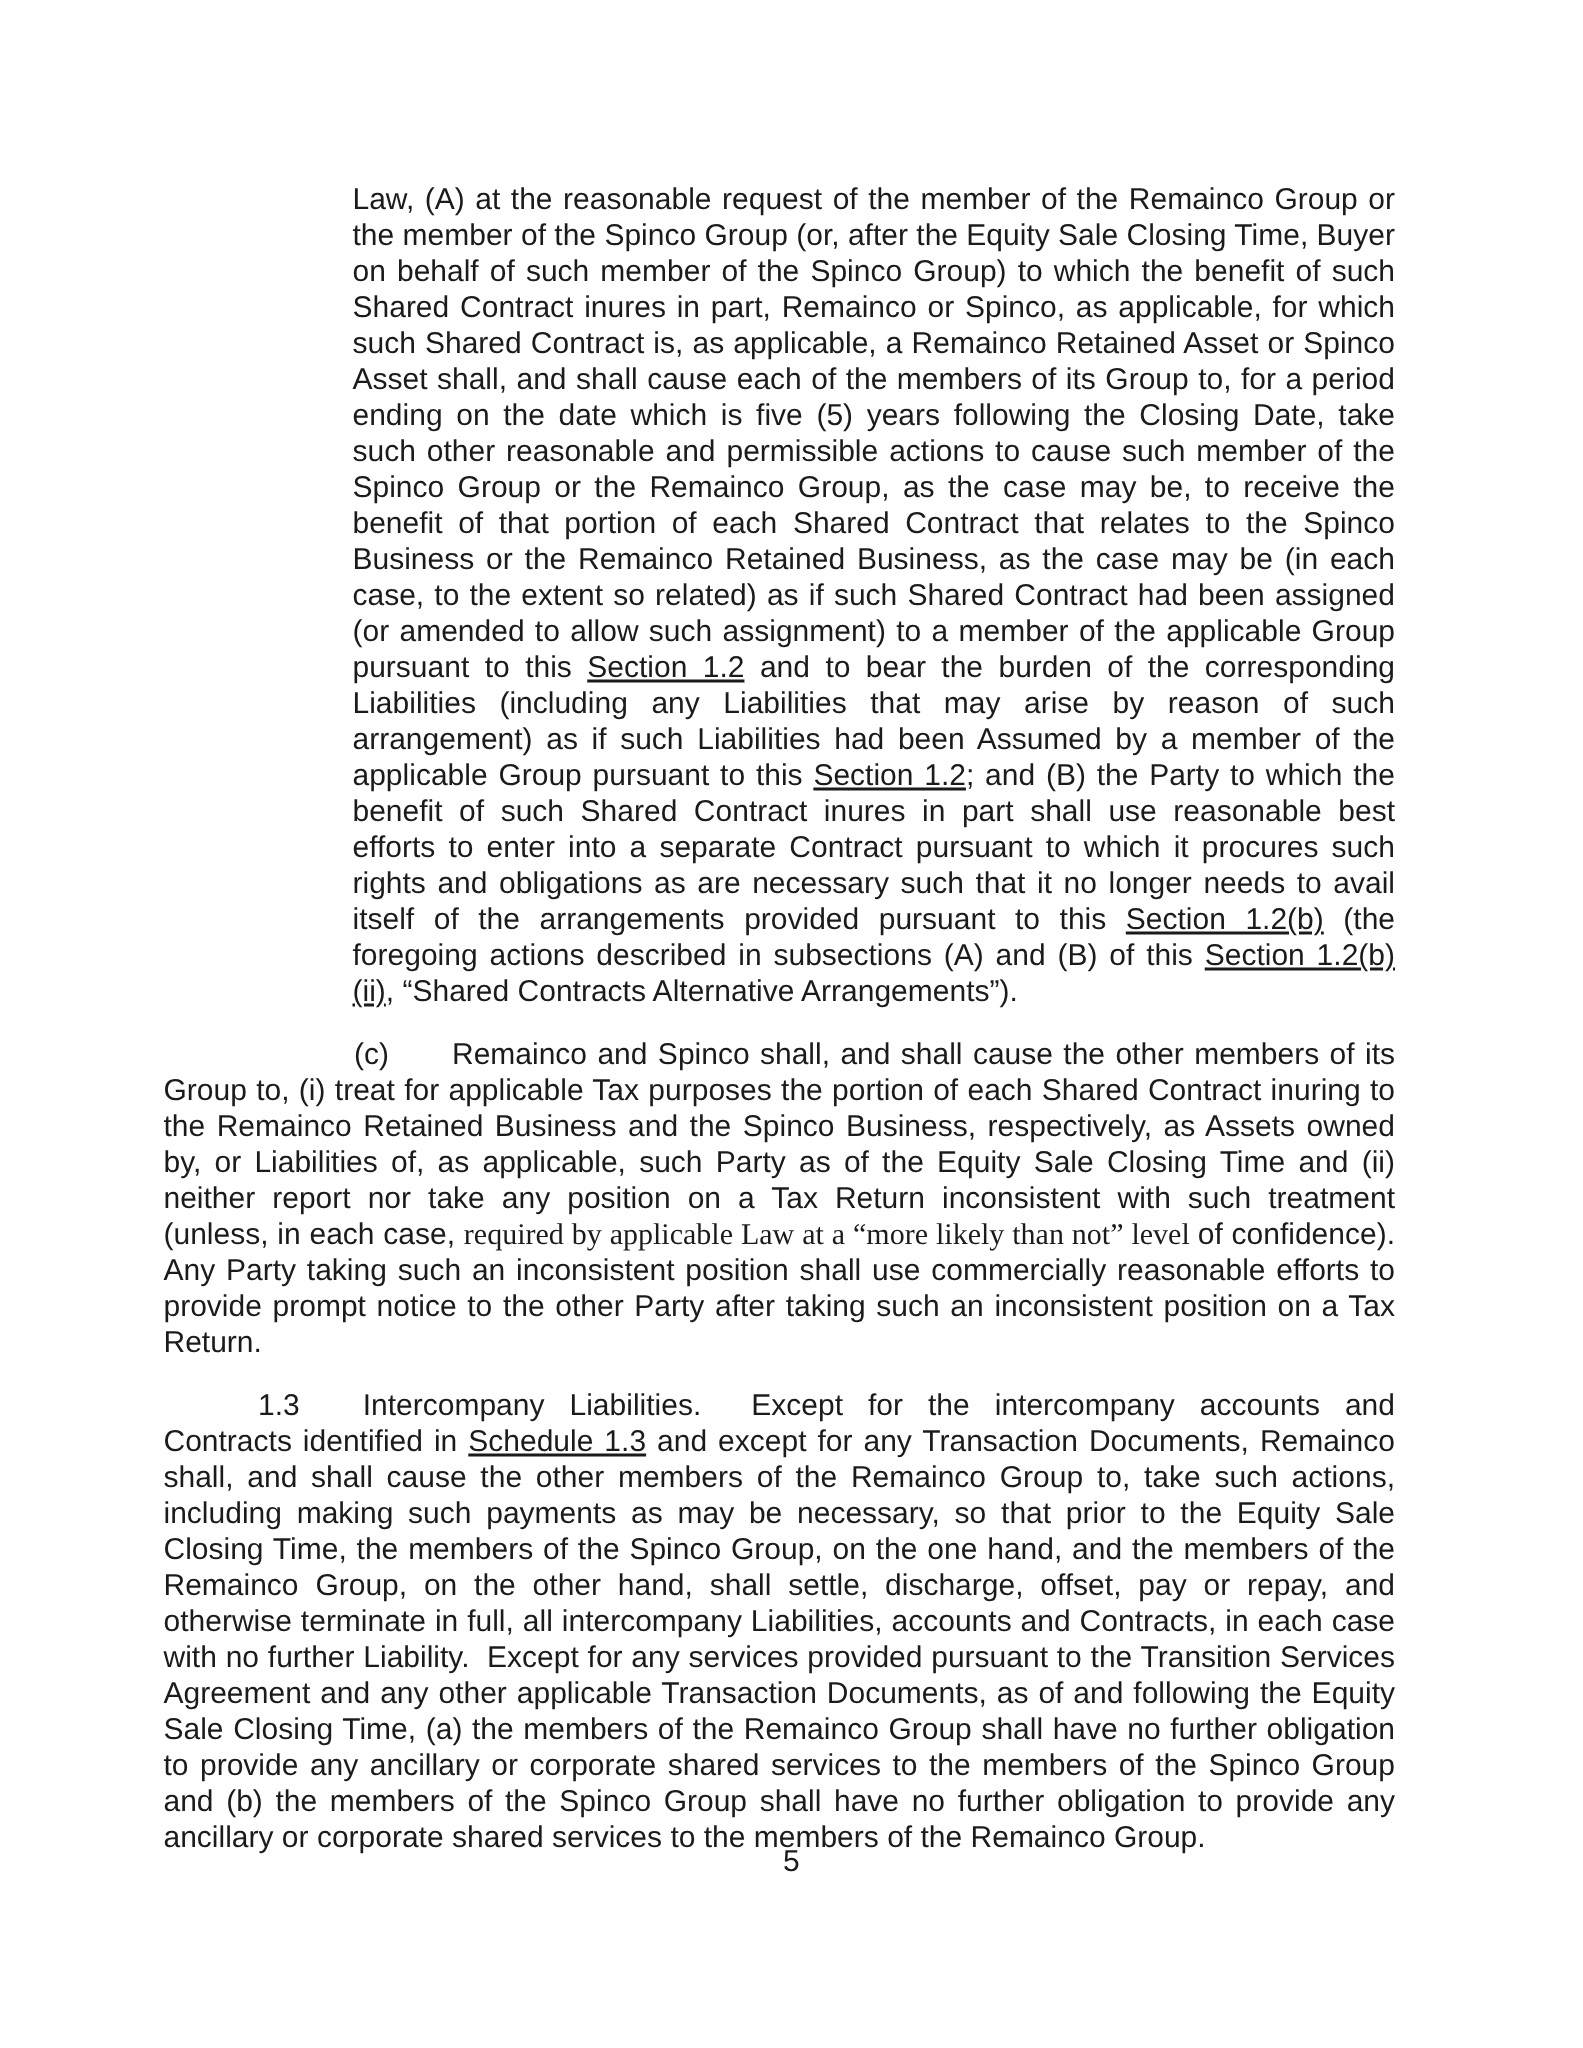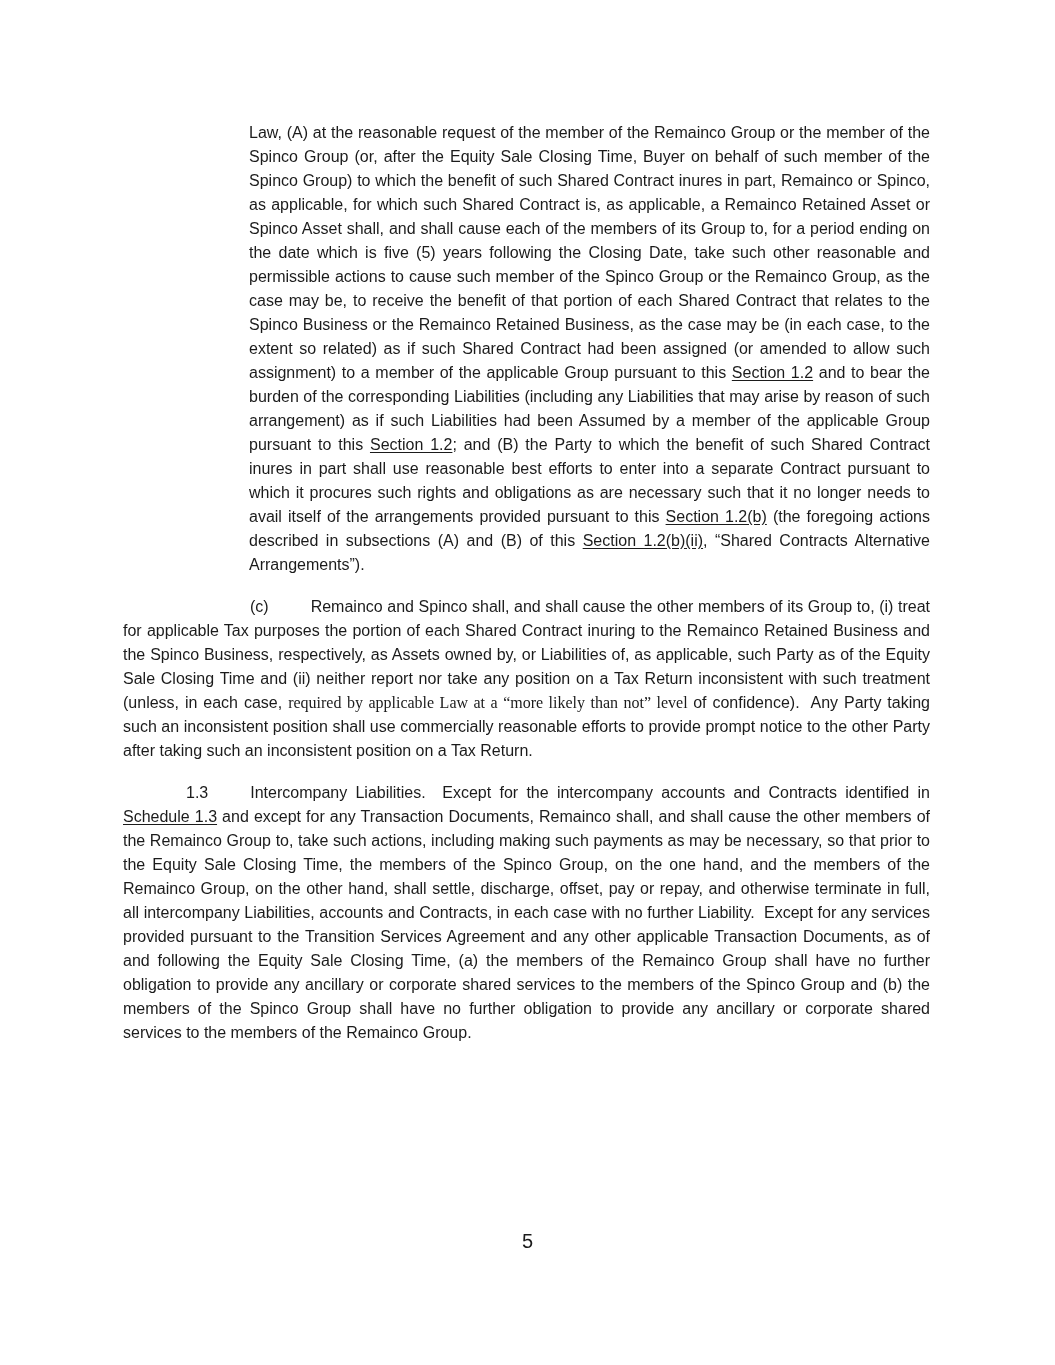--- a/index.html
+++ b/index.html
@@ -10,22 +10,22 @@
     color: #1b1b1b;
     overflow: hidden;
   }
   .page {
     position: relative;
     width: 1055px; height: 1365px;
     background: #ffffff;
   }
   .doc-body {
     position: absolute;
-    top: 121px; left: 123px; right: 125px;
-    font-size: 16px;
+    top: 121px; left: 109px; right: 125px;
+    font-size: 20px;
     line-height: 24px;
   }
   .para {
     margin: 0 0 18px 0;
     text-align: justify;
     white-space: pre-wrap;
   }
   .para.quote   { margin-left: 126px; }
   .para.subpara { text-indent: 127px; }
   .para.section { text-indent: 63px; }

